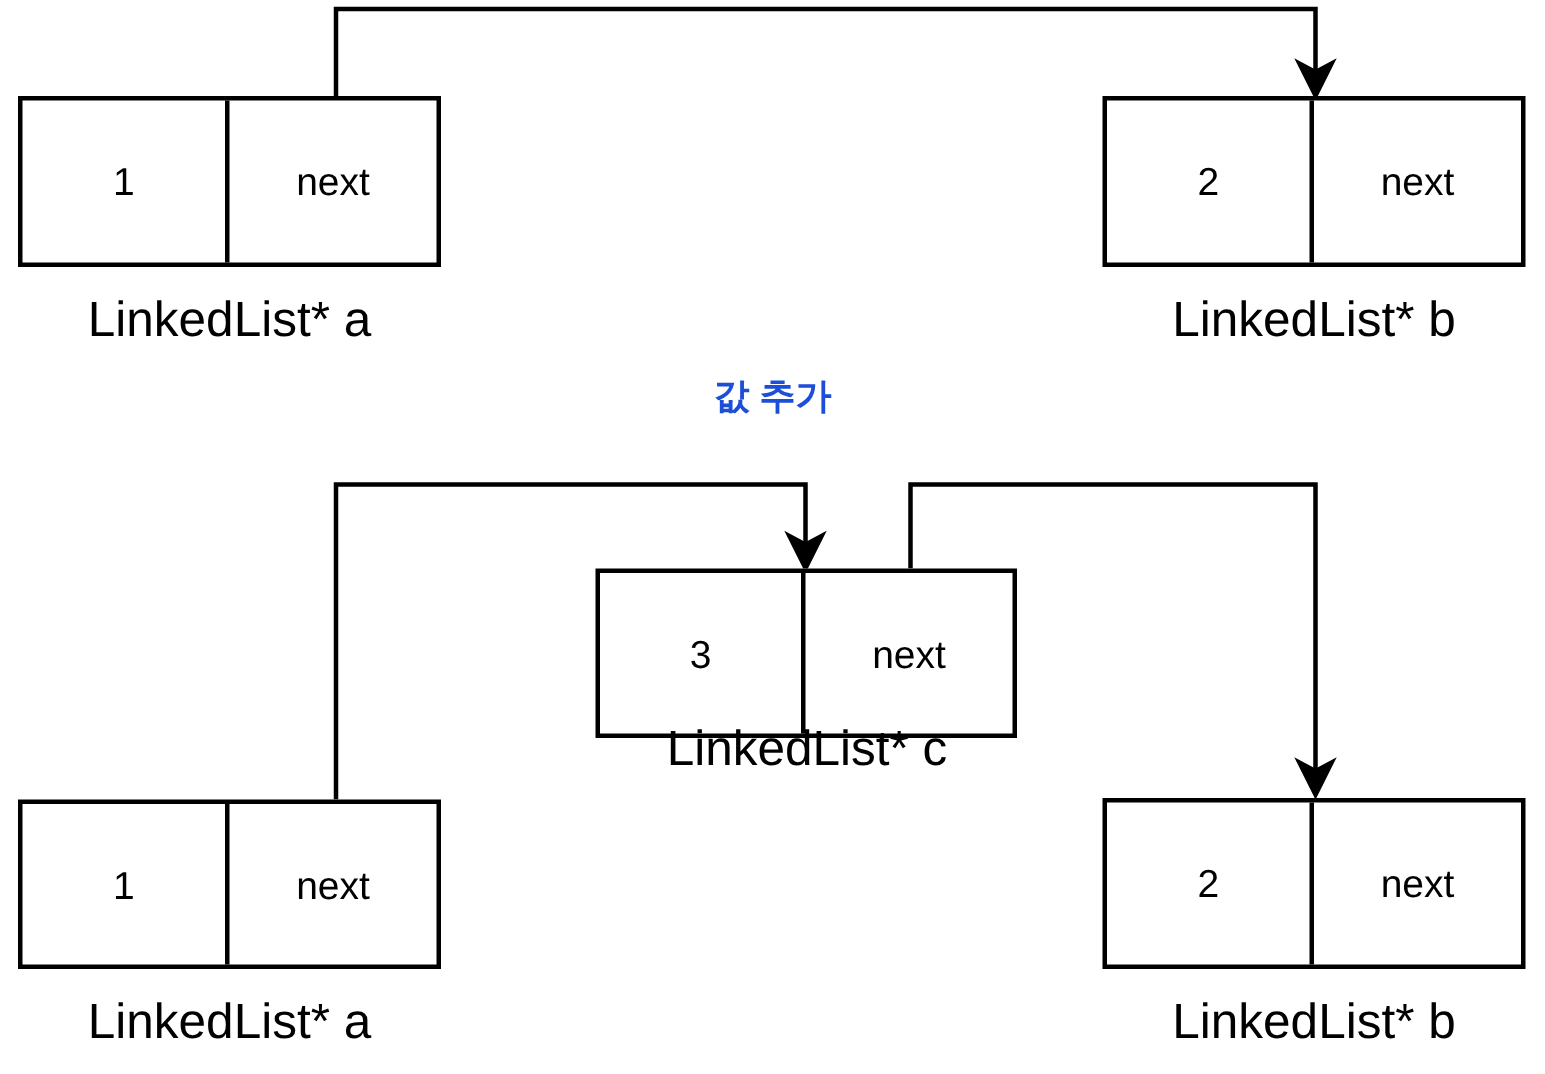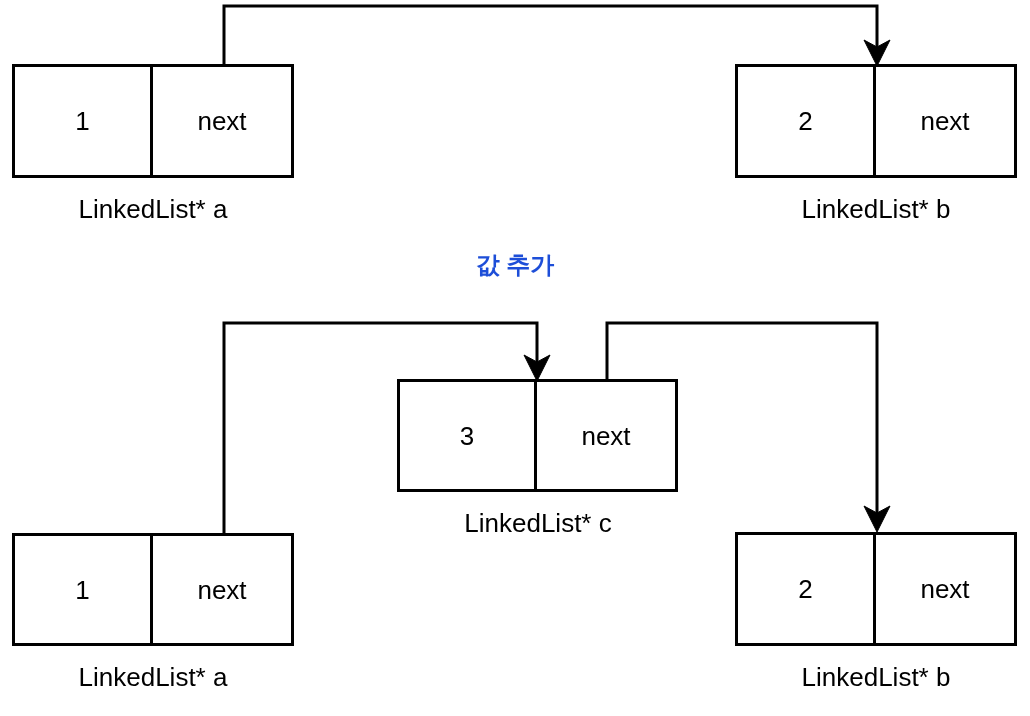--- a/index.html
+++ b/index.html
@@ -44,21 +44,21 @@
     line-height: 1;
     white-space: nowrap;
   }
   .node-cell.value-cell {
     border-right: 3px solid #000000;
   }
   .node-label {
     position: absolute;
     text-align: center;
     color: #000000;
-    font-size: 26px;
+    font-size: 33px;
     font-family: "Liberation Sans", "DejaVu Sans", sans-serif;
     line-height: 1;
     white-space: nowrap;
   }
   .section-caption {
     position: absolute;
     text-align: center;
     color: #1d4ed8;
     font-size: 24px;
     font-weight: bold;
@@ -101,21 +101,21 @@
     <div class="node-cell" style="width:138px;">next</div>
   </div>
   <div class="node-label" style="left:726px; top:196px; width:300px;">LinkedList* b</div>
 
   <div class="section-caption" style="left:365px; top:253px; width:300px;">값 추가</div>
 
   <div class="node-box" style="left:397px; top:379px; width:281px; height:113px;">
     <div class="node-cell value-cell" style="width:137px;">3</div>
     <div class="node-cell" style="width:138px;">next</div>
   </div>
-  <div class="node-label" style="left:388px; top:510px; width:300px;">LinkedList* c</div>
+  <div class="node-label" style="left:388px; top:482px; width:300px;">LinkedList* c</div>
 
   <div class="node-box" style="left:12px; top:533px; width:282px; height:113px;">
     <div class="node-cell value-cell" style="width:138px;">1</div>
     <div class="node-cell" style="width:138px;">next</div>
   </div>
   <div class="node-label" style="left:3px; top:664px; width:300px;">LinkedList* a</div>
 
   <div class="node-box" style="left:735px; top:532px; width:282px; height:114px;">
     <div class="node-cell value-cell" style="width:138px;">2</div>
     <div class="node-cell" style="width:138px;">next</div>

